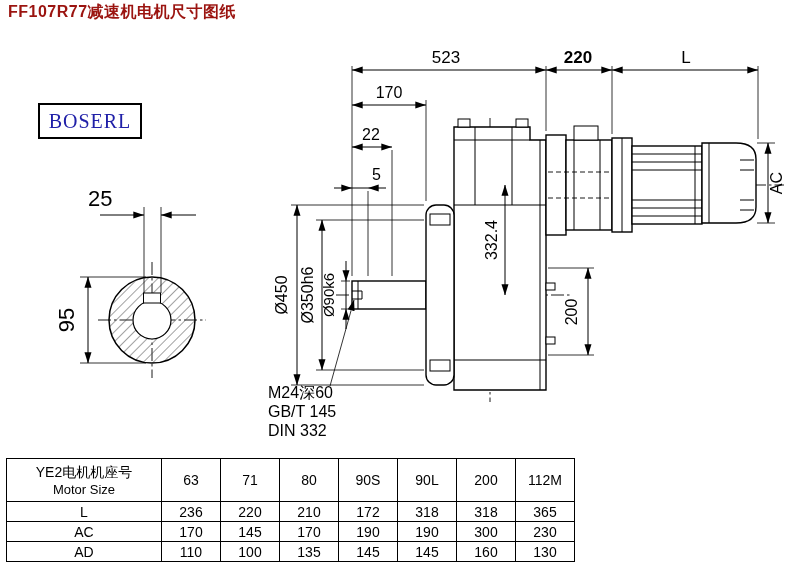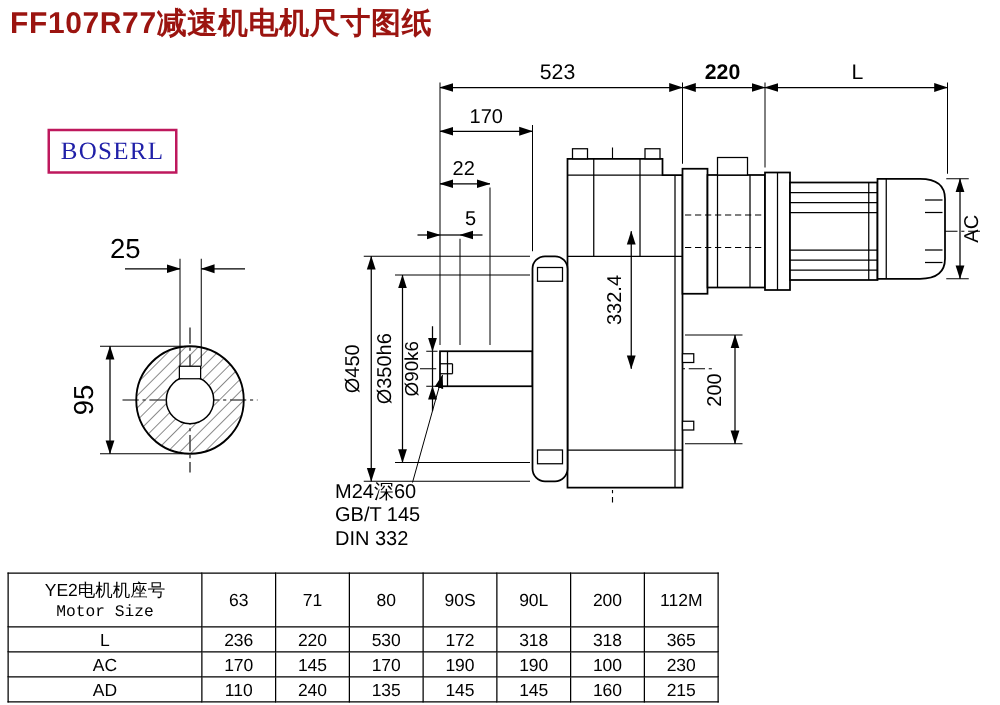--- a/index.html
+++ b/index.html
@@ -3,44 +3,44 @@
 <meta charset="utf-8">
 <style>
   :root{
     --title-color:#9b1410;
     --logo-color:#2020a8;
     --line:#000;
   }
   html,body{margin:0;padding:0;background:#fff;}
   .stage{position:relative;width:800px;height:564px;background:#fff;overflow:hidden;
          font-family:"Liberation Sans",sans-serif;}
-  .page-title{position:absolute;left:8px;top:2px;margin:0;font-size:24px;font-weight:bold;
+  .page-title{position:absolute;left:8px;top:2px;margin:0;font-size:16px;font-weight:bold;
               color:var(--title-color);letter-spacing:0.5px;}
-  .logo-box{position:absolute;left:38px;top:103px;width:100px;height:32px;border:2px solid #be185d;
+  .logo-box{position:absolute;left:38px;top:103px;width:100px;height:32px;border:2px solid #000000;
             display:flex;align-items:center;justify-content:center;background:#fff;}
   .logo-box span{font-family:"Liberation Serif",serif;font-size:20px;color:var(--logo-color);letter-spacing:1px;}
   svg.draw{position:absolute;left:0;top:0;}
   svg text{fill:#000;stroke:none;font-family:"Liberation Sans",sans-serif;font-size:15px;}
   .big{font-size:22px;}
   .t17{font-size:17px;}
   .t16{font-size:16px;}
   .bold{font-weight:bold;}
   .solid{fill:#fff;stroke:var(--line);stroke-width:1.4;}
   .solid2{fill:#fff;stroke:var(--line);stroke-width:1;}
   .thin{fill:none;stroke:var(--line);stroke-width:1;}
   .ext{fill:none;stroke:var(--line);stroke-width:0.8;}
   .dim{fill:none;stroke:var(--line);stroke-width:1;}
   .cl{fill:none;stroke:var(--line);stroke-width:0.9;stroke-dasharray:13 3 2.5 3;}
   .hid{fill:none;stroke:var(--line);stroke-width:0.9;stroke-dasharray:5 3;}
   table.dims{position:absolute;left:6px;top:458px;border-collapse:collapse;background:#fff;
              font-size:14px;color:#000;}
   table.dims td{border:1px solid #000;text-align:center;padding:0 2px;height:19px;width:54px;}
   table.dims td.c0{width:150px;margin-top:32px;}
   table.dims tr.hdr td{height:42px;}
-  table.dims .en{font-family:Liberation Mono, monospace;font-size:13px;}
+  table.dims .en{font-family:Liberation Sans, sans-serif;font-size:13px;}
 </style>
 </head>
 <body>
 
 <div class="stage">
 
   <svg class="draw" width="800" height="564" viewBox="0 0 800 564">
     <defs>
       <marker id="arr" viewBox="0 0 10 8" markerWidth="11" markerHeight="9" refX="9.7" refY="4" orient="auto-start-reverse" markerUnits="userSpaceOnUse">
         <path d="M10,4 L0,0.8 L0,7.2 Z" fill="#000"></path>
@@ -214,42 +214,42 @@
         <td>80</td>
         <td>90S</td>
         <td>90L</td>
         <td>200</td>
         <td>112M</td>
       </tr>
       <tr>
         <td class="c0">L</td>
         <td>236</td>
         <td>220</td>
-        <td>530</td>
+        <td>210</td>
         <td>172</td>
         <td>318</td>
         <td>318</td>
         <td>365</td>
       </tr>
       <tr>
         <td class="c0">AC</td>
         <td>170</td>
         <td>145</td>
         <td>170</td>
         <td>190</td>
         <td>190</td>
-        <td>100</td>
+        <td>300</td>
         <td>230</td>
       </tr>
       <tr>
         <td class="c0">AD</td>
         <td>110</td>
-        <td>240</td>
+        <td>100</td>
         <td>135</td>
         <td>145</td>
         <td>145</td>
         <td>160</td>
-        <td>215</td>
+        <td>130</td>
       </tr>
     </tbody>
   </table>
 
 </div>
 
 </body></html>

